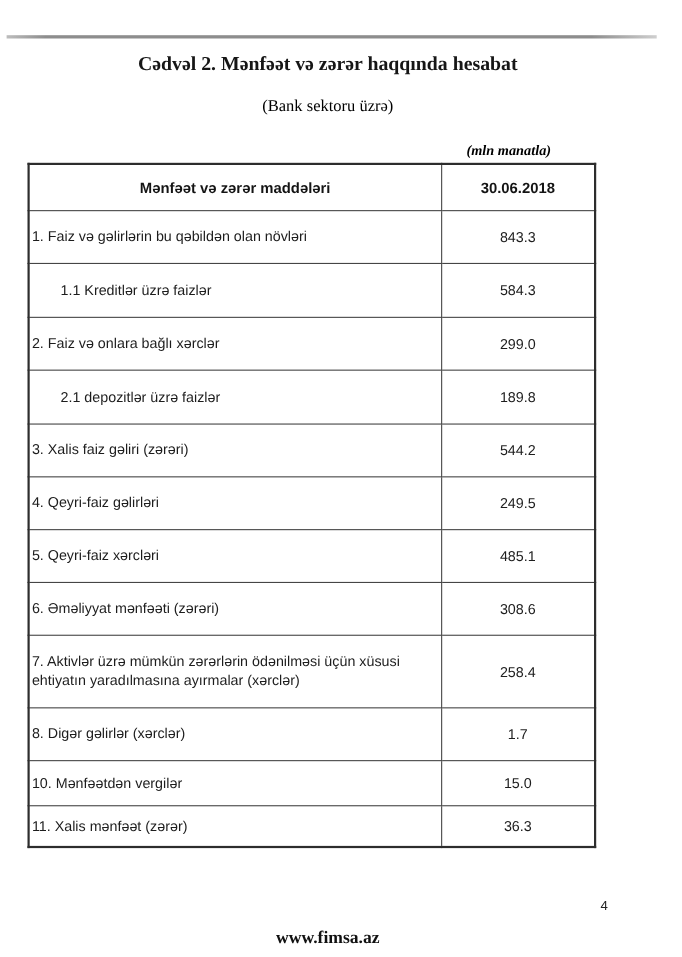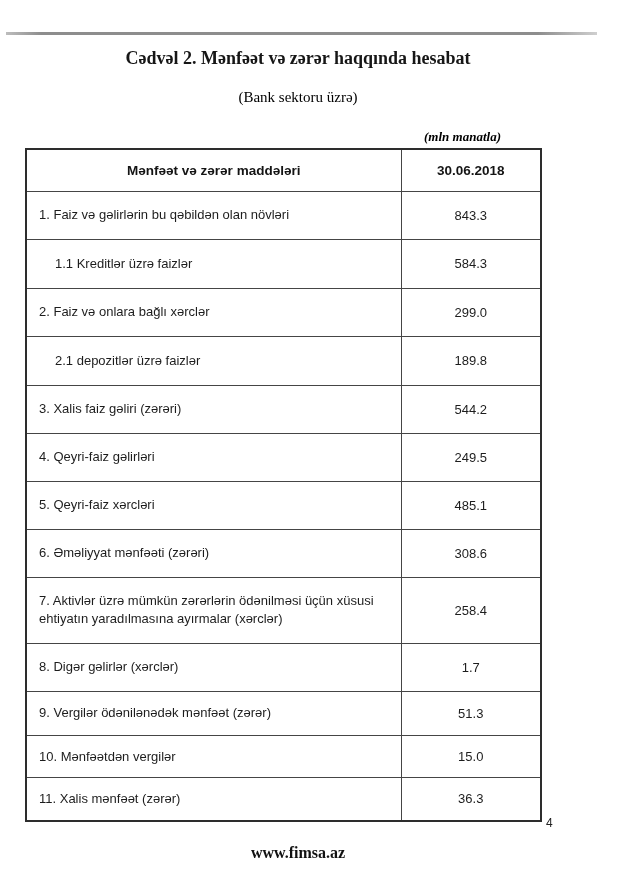--- a/index.html
+++ b/index.html
@@ -35,21 +35,21 @@
 
   table.report {
     position:absolute; left:25px; top:148px;
     width:515px; border-collapse:collapse; table-layout:fixed;
     border:2px solid #2d2d2d;
   }
   table.report th, table.report td {
     border:1px solid #454545;
     font-size:13px; color:#1d1d1d;
     vertical-align:middle;
-    padding:12px;
+    padding:2px;
   }
   table.report th {
     font-size:13.5px; font-weight:700; text-align:center; color:#141414;
   }
   td.lbl { text-align:left; padding:4px 8px 4px 10px; line-height:1.35; }
   tr.sub td.lbl { padding-left:28px; }
   td.val { text-align:center; }
   col.c1 { width:375px; }
   col.c2 { width:140px; }
 
@@ -119,24 +119,20 @@
         <td class="val">308.6</td>
       </tr>
       <tr style="height:66px">
         <td class="lbl">7. Aktivlər üzrə mümkün zərərlərin ödənilməsi üçün xüsusi ehtiyatın yaradılmasına ayırmalar (xərclər)</td>
         <td class="val">258.4</td>
       </tr>
       <tr style="height:48px">
         <td class="lbl">8. Digər gəlirlər (xərclər)</td>
         <td class="val">1.7</td>
       </tr>
-      <tr style="height:44px">
-        <td class="lbl">9. Vergilər ödənilənədək mənfəət (zərər)</td>
-        <td class="val">51.3</td>
-      </tr>
       <tr style="height:41px">
         <td class="lbl">10. Mənfəətdən vergilər</td>
         <td class="val">15.0</td>
       </tr>
       <tr style="height:38px">
         <td class="lbl">11. Xalis mənfəət (zərər)</td>
         <td class="val">36.3</td>
       </tr>
     </tbody>
   </table>

